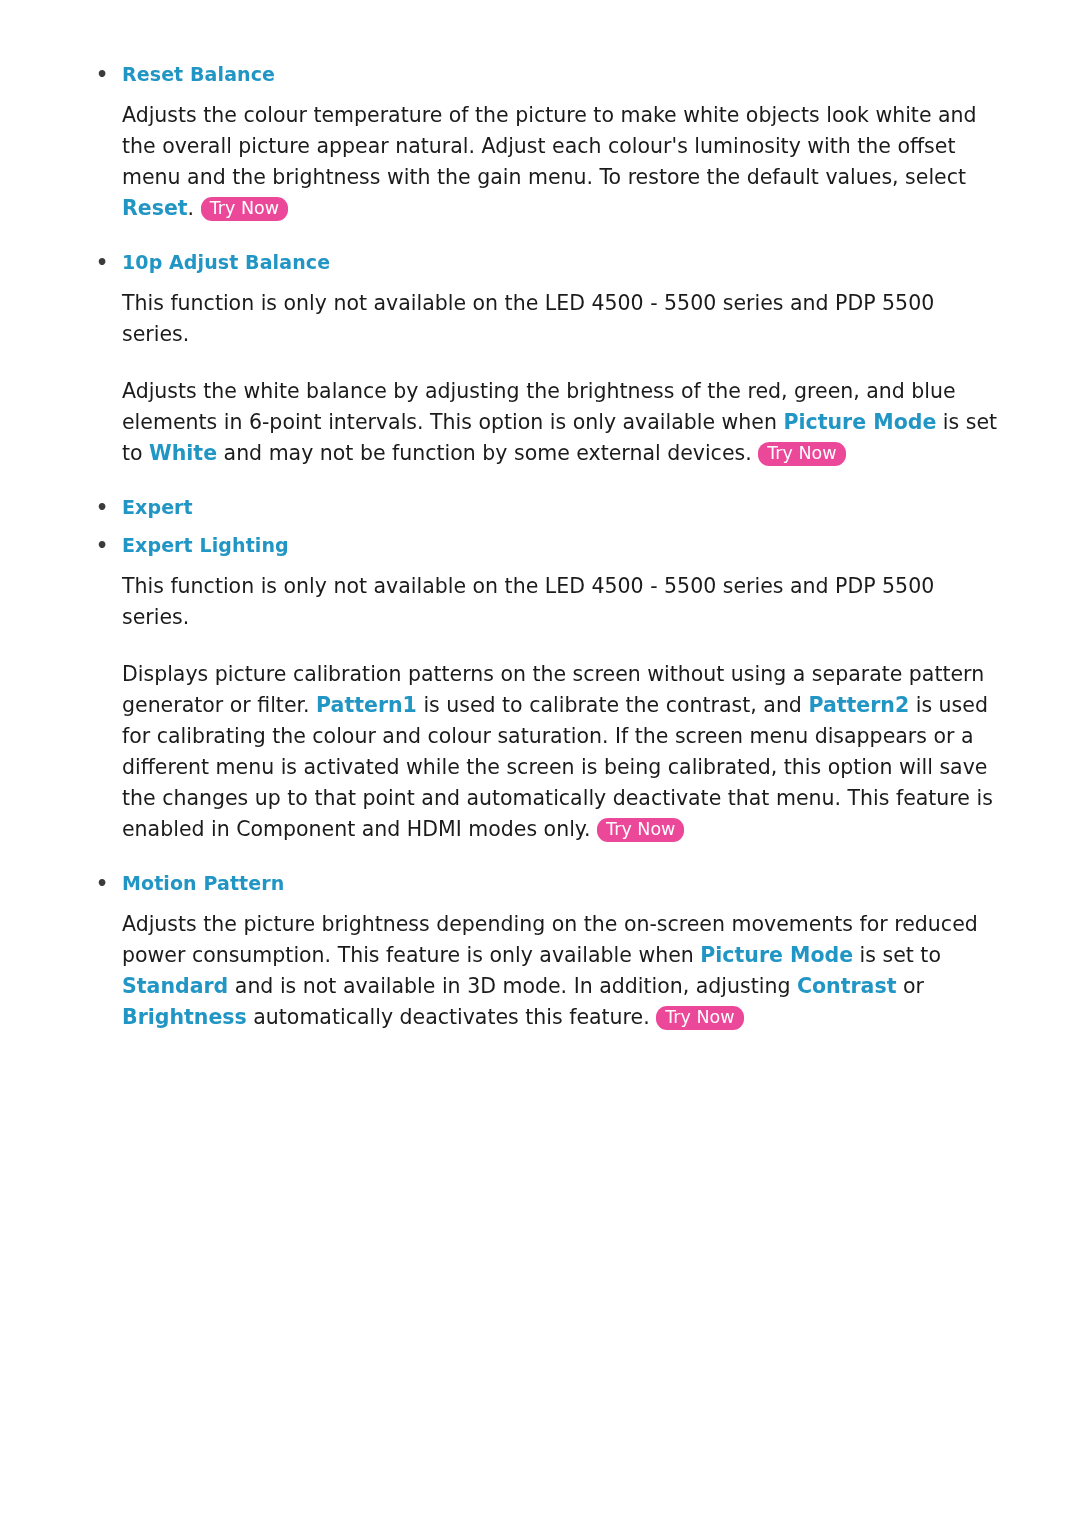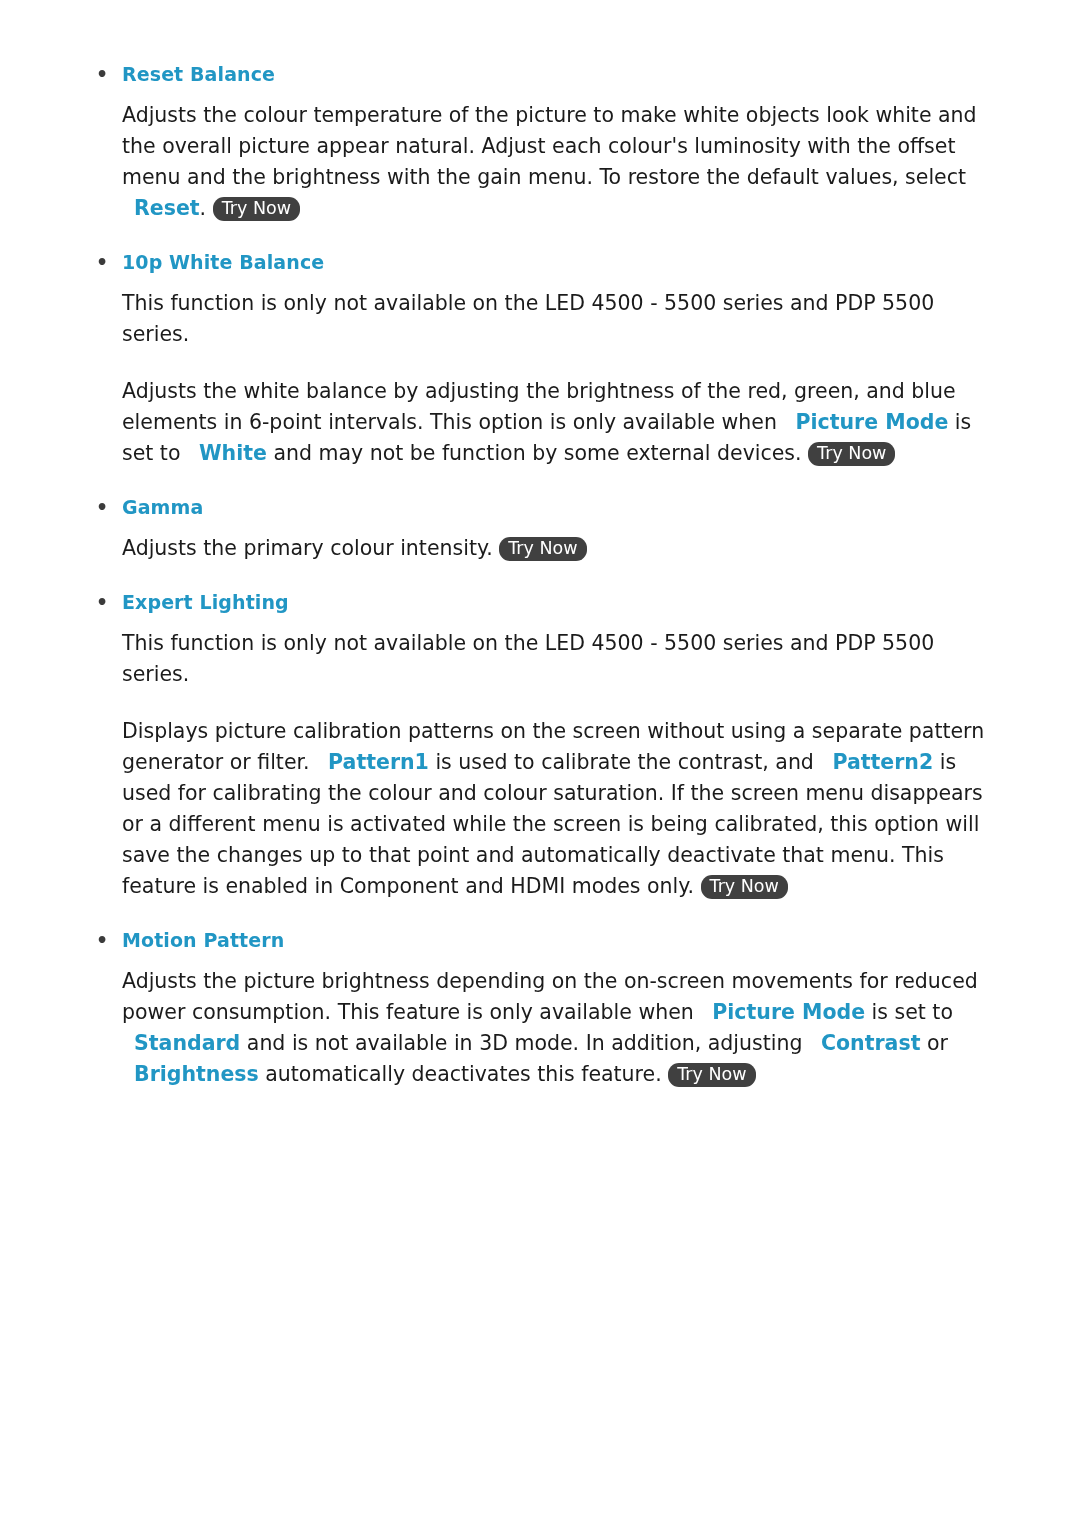--- a/index.html
+++ b/index.html
@@ -47,25 +47,24 @@
     line-height: 31px;
     color: #1b1b1b;
     margin: 0 0 26px 0;
     padding-left: 30px;
     max-width: 900px;
     letter-spacing: 0.0px;
   }
   .kw {
     color: #2196c4;
     font-weight: bold;
-    margin-left: 12px;
   }
   .trynow {
     display: inline-block;
-    background: #404040;
+    background: #ec4899;
     color: #ffffff;
     font-size: 17.5px;
     line-height: 19px;
     padding: 2px 9px 3px 9px;
     border-radius: 11px;
     vertical-align: 1px;
     white-space: nowrap;
     font-family: "DejaVu Sans", sans-serif;
     letter-spacing: 0px;
   }
@@ -73,27 +72,26 @@
 </head>
 <body>
 
 <div class="page">
   <div id="content">
       <div class="section">
         <div class="heading"><span class="bullet">•</span><span>Reset Balance</span></div>
         <p class="para"><span>Adjusts the colour temperature of the picture to make white objects look white and the overall picture appear natural. Adjust each colour's luminosity with the offset menu and the brightness with the gain menu. To restore the default values, select </span><span class="kw">Reset</span><span>. </span><span class="trynow">Try Now</span></p>
       </div>
       <div class="section">
-        <div class="heading"><span class="bullet">•</span><span>10p White Balance</span></div>
+        <div class="heading"><span class="bullet">•</span><span>10p Adjust Balance</span></div>
         <p class="para"><span>This function is only not available on the LED 4500 - 5500 series and PDP 5500 series.</span></p>
         <p class="para"><span>Adjusts the white balance by adjusting the brightness of the red, green, and blue elements in 6-point intervals. This option is only available when </span><span class="kw">Picture Mode</span><span> is set to </span><span class="kw">White</span><span> and may not be function by some external devices. </span><span class="trynow">Try Now</span></p>
       </div>
       <div class="section">
-        <div class="heading"><span class="bullet">•</span><span>Gamma</span></div>
-        <p class="para"><span>Adjusts the primary colour intensity. </span><span class="trynow">Try Now</span></p>
+        <div class="heading"><span class="bullet">•</span><span>Expert</span></div>
       </div>
       <div class="section">
         <div class="heading"><span class="bullet">•</span><span>Expert Lighting</span></div>
         <p class="para"><span>This function is only not available on the LED 4500 - 5500 series and PDP 5500 series.</span></p>
         <p class="para"><span>Displays picture calibration patterns on the screen without using a separate pattern generator or filter. </span><span class="kw">Pattern1</span><span> is used to calibrate the contrast, and </span><span class="kw">Pattern2</span><span> is used for calibrating the colour and colour saturation. If the screen menu disappears or a different menu is activated while the screen is being calibrated, this option will save the changes up to that point and automatically deactivate that menu. This feature is enabled in Component and HDMI modes only. </span><span class="trynow">Try Now</span></p>
       </div>
       <div class="section">
         <div class="heading"><span class="bullet">•</span><span>Motion Pattern</span></div>
         <p class="para"><span>Adjusts the picture brightness depending on the on-screen movements for reduced power consumption. This feature is only available when </span><span class="kw">Picture Mode</span><span> is set to </span><span class="kw">Standard</span><span> and is not available in 3D mode. In addition, adjusting </span><span class="kw">Contrast</span><span> or </span><span class="kw">Brightness</span><span> automatically deactivates this feature. </span><span class="trynow">Try Now</span></p>
       </div>

